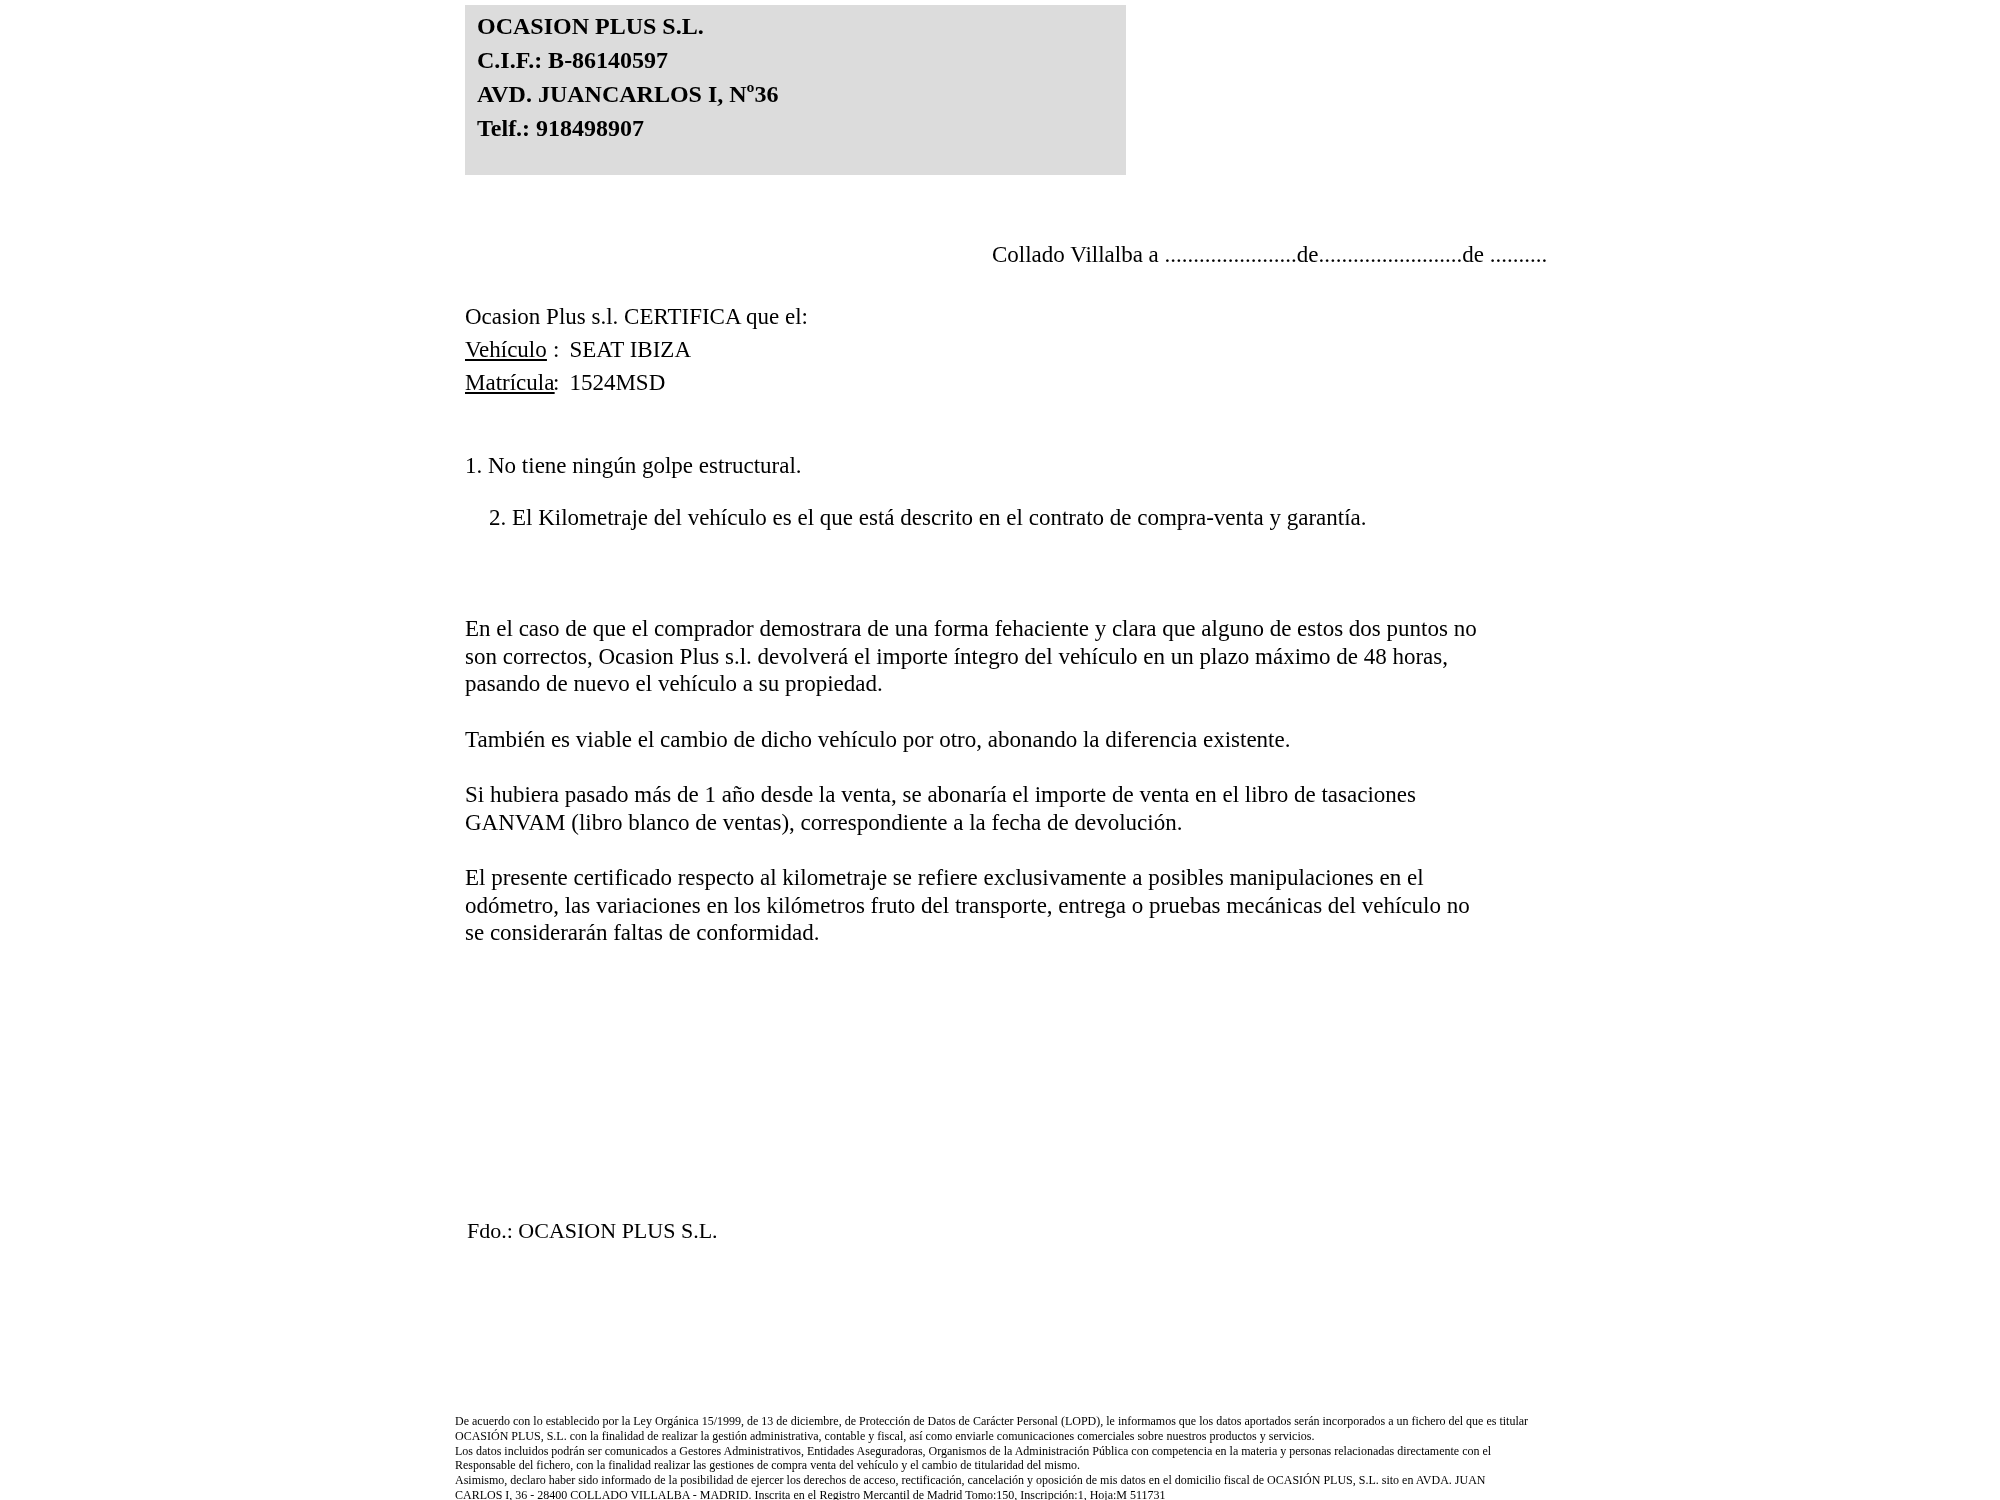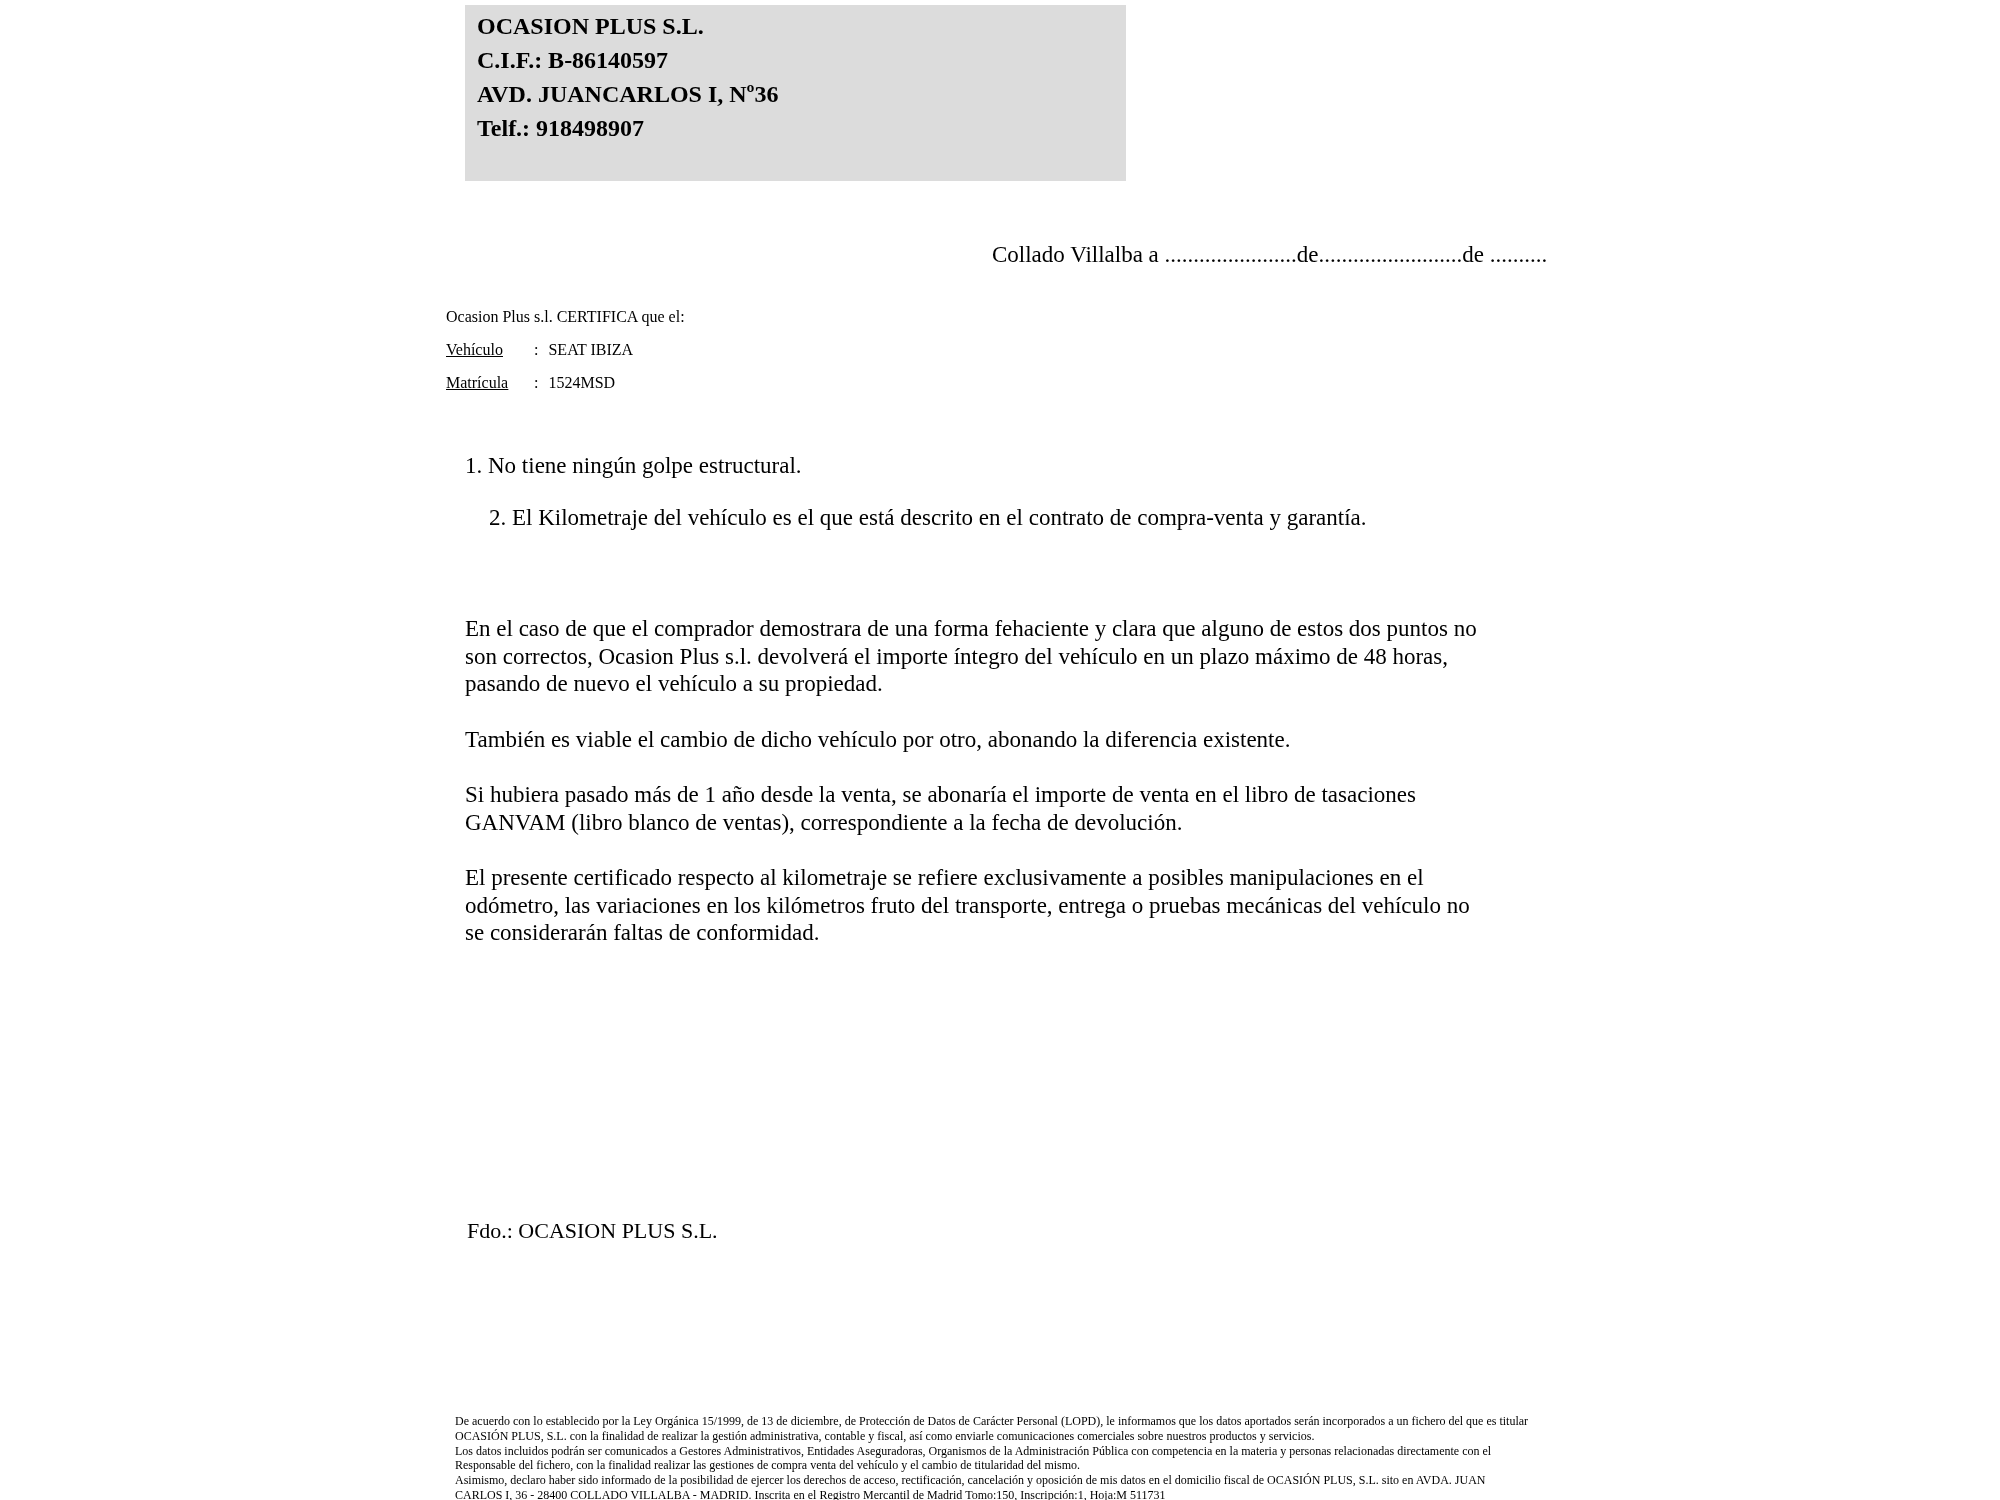--- a/index.html
+++ b/index.html
@@ -21,39 +21,39 @@
     height: 1500px;
     overflow: hidden;
     background: #ffffff;
   }
   .letterhead {
     position: absolute;
     left: 465px;
     top: 5px;
     width: 649px;
     height: 166px;
-    padding: 4px 0 6px 12px;
+    padding: 4px 0 0 12px;
     background: #dcdcdc;
     font-weight: bold;
     font-size: 24px;
     line-height: 34px;
     white-space: nowrap;
   }
   .dateline {
     position: absolute;
     left: 992px;
     top: 242px;
     font-size: 23px;
     white-space: nowrap;
   }
   .cert-block {
     position: absolute;
-    left: 446px;
+    left: 465px;
     top: 300px;
-    font-size: 16px;
+    font-size: 23px;
     line-height: 33px;
   }
   .field-row { white-space: nowrap; }
   .field-label-wrap {
     display: inline-block;
     width: 88px;
     text-decoration: underline;
   }
   .field-label { text-decoration: underline; }
   .field-value { margin-left: 10px; }

